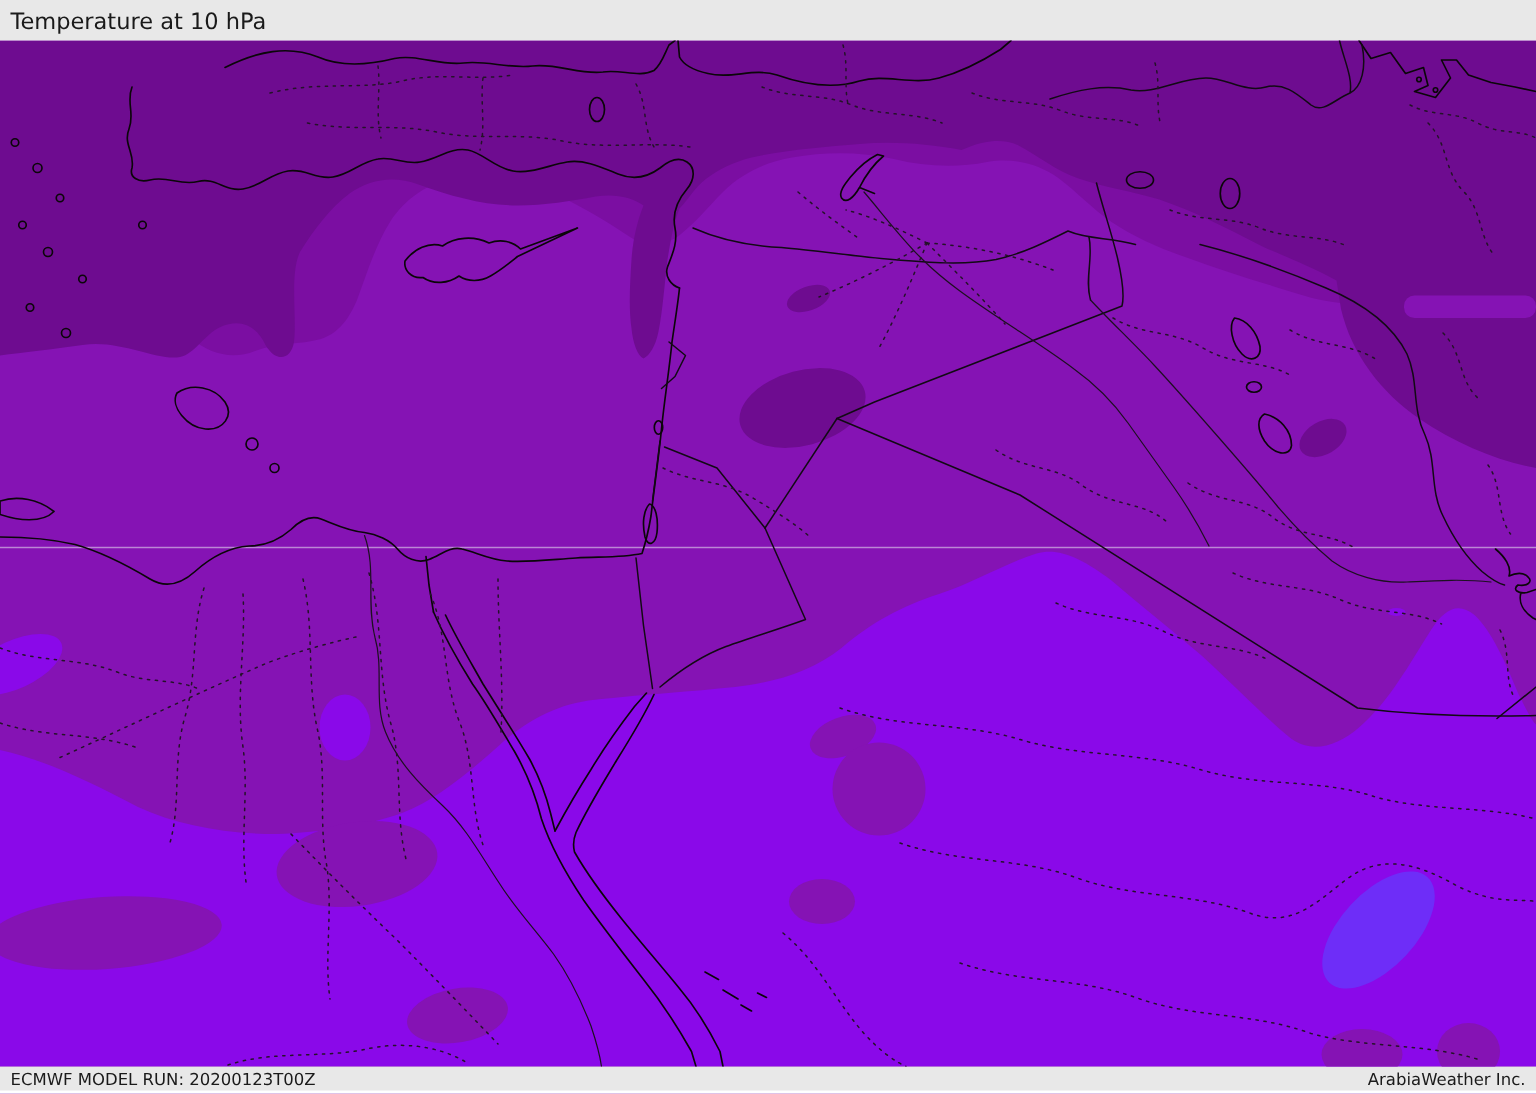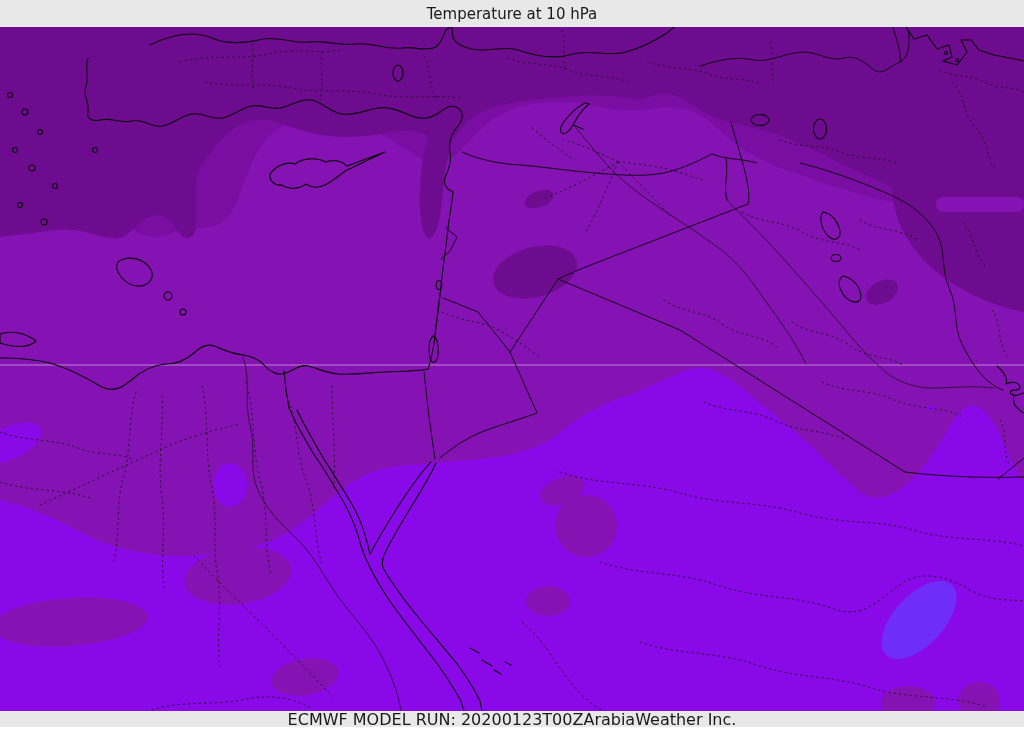--- a/index.html
+++ b/index.html
@@ -1,21 +1,21 @@
 <!DOCTYPE html>
 <html><head>
 <meta charset="utf-8">
 <style>
   html,body{margin:0;padding:0;background:#fff;}
   .screen{width:1024px;height:729px;position:relative;overflow:hidden;
           font-family:"DejaVu Sans","Liberation Sans",sans-serif;}
-  .bar{width:100%;box-sizing:border-box;display:flex;justify-content:center;
+  .bar{width:100%;box-sizing:border-box;display:flex;justify-content:space-between;
        align-items:center;padding:0 7px;color:#1a1a1a;}
   .bar.top{height:27px;font-size:15px;}
-  .bar.bottom{height:16px;font-size:16px;}
+  .bar.bottom{height:16px;font-size:11px;}
   .map-wrap{width:1024px;height:684px;line-height:0;}
   svg{display:block;}
   .coast path,.coast ellipse,.coast circle{fill:none;stroke-width:1.1;stroke-linejoin:round;stroke-linecap:round;}
   .borders path{fill:none;stroke-width:1;stroke-linejoin:round;stroke-linecap:round;}
   .rivers path{fill:none;stroke-width:0.8;stroke-linecap:round;}
   .dotted path{fill:none;stroke-width:1;stroke-dasharray:1.5 3.8;stroke-linecap:round;}
 </style>
 </head>
 <body>
 

